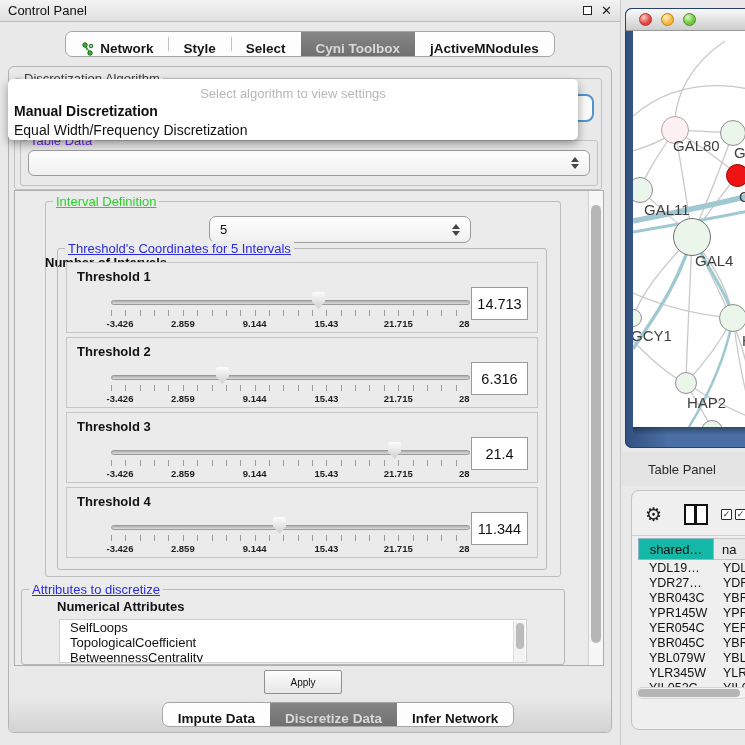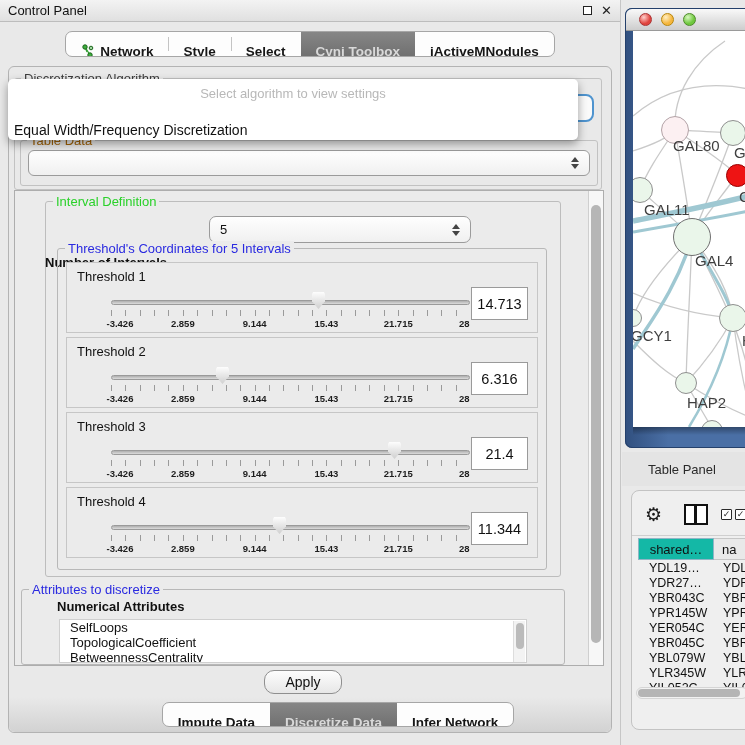--- a/index.html
+++ b/index.html
@@ -10,62 +10,62 @@
   #title-bar{position:absolute;left:0;top:0;width:620px;height:22px;
     background:linear-gradient(#f3f3f3,#e0e0e0);border-bottom:1px solid #bdbdbd;
     display:flex;align-items:center;padding:0 8px;font-size:13px;}
   #title-bar .win-btns{margin-left:auto;display:flex;align-items:center;gap:9px;}
   .float-box{width:9px;height:9px;border:1.5px solid #222;background:#fff;}
   .close-x{font-size:13px;font-weight:bold;color:#222;line-height:1;}
   
   #tab-bar{position:absolute;left:0;top:31px;width:620px;display:flex;justify-content:center;}
   .tab-pill{display:flex;background:#fdfdfd;border:1px solid #a6a6a6;border-radius:7px;
     overflow:hidden;height:26px;}
-  .tab{display:flex;align-items:flex-start;gap:6px;padding:12px 15px;font-size:13.5px;font-weight:600;
+  .tab{display:flex;align-items:flex-end;gap:6px;padding:0 15px;font-size:13.5px;font-weight:600;
     color:#161616;position:relative;}
   .tab.sep::before{content:"";position:absolute;left:0;top:5px;bottom:5px;width:1px;background:#c4c4c4;}
   .tab.selected{background:linear-gradient(#868686,#707070);color:#d9d9d9;}
   
   #outer-panel{position:absolute;left:8px;top:66px;width:604px;height:667px;
     border:1px solid #b3b3b3;border-radius:6px;background:#e9e9e9;}
   #outer-bottom-shade{position:absolute;left:9px;top:697px;width:602px;height:35px;
     background:linear-gradient(#e9e9e9,#d2d2d2);border-radius:0 0 6px 6px;}
   .legend{position:absolute;font-size:13px;padding:0 3px;background:#e9e9e9;z-index:3;}
   .box{position:absolute;border:1px solid #c2c2c2;border-radius:3px;}
   
   #algo-box{left:14px;top:78px;width:588px;height:112px;}
   #algo-legend{left:21px;top:71px;color:#3b3b3b;}
   #algo-combo{position:absolute;left:22px;top:94px;width:572px;height:28px;border:2px solid #4f94cf;
     border-radius:8px;background:#fafafa;}
   
   #tabledata-box{left:20px;top:140px;width:578px;height:46px;}
-  #tabledata-legend{left:27px;top:133px;color:#a16207;}
+  #tabledata-legend{left:27px;top:133px;color:#6d28d9;}
   .combo{position:absolute;display:flex;align-items:center;padding:0 10px;font-size:13px;
     background:linear-gradient(#fefefe,#f0f0f0);border:1px solid #9b9b9b;border-radius:6px;}
   .spinner{margin-left:auto;display:flex;flex-direction:column;align-items:center;gap:2px;}
   .sp-up{width:0;height:0;border-left:4px solid transparent;border-right:4px solid transparent;border-bottom:5px solid #444;}
   .sp-dn{width:0;height:0;border-left:4px solid transparent;border-right:4px solid transparent;border-top:5px solid #444;}
   #tabledata-combo{left:28px;top:150px;width:562px;height:26px;}
   
   #scroll-area{position:absolute;left:14px;top:190px;width:590px;height:476px;
     background:#ebebeb;border:1px solid #adadad;}
   #v-scrollbar{position:absolute;right:0;top:0;width:15px;height:474px;background:#f7f7f7;
     border-left:1px solid #cfcfcf;}
   #v-thumb{position:absolute;left:2px;top:14px;width:10px;height:438px;background:#b6b6b6;border-radius:5px;}
   
   #interval-box{left:30px;top:10px;width:516px;height:376px;border-color:#bdbdbd;}
-  .legend.on-scroll{background:#ebebeb;}
+  .legend.on-scroll{background:#ebebeb;text-decoration:underline;}
   #interval-legend{left:38px;top:3px;color:#2ad12a;}
   #noi-label{position:absolute;left:30px;top:30px;font-size:13px;font-weight:bold;margin-top:34px;}
   #noi-combo{left:194px;top:25px;width:262px;height:27px;border-radius:7px;}
   
   #thr-box{left:42px;top:57px;width:490px;height:322px;border-color:#b8b8b8;}
   #thr-legend{left:50px;top:50px;color:#2a2ae0;}
   .thr-block{position:absolute;left:51px;width:472px;height:71px;background:#ebebeb;border:1px solid #c6c6c6;}
-  .t-title{position:absolute;left:10px;top:6px;font-size:13px;font-weight:normal;}
+  .t-title{position:absolute;left:10px;top:6px;font-size:13px;font-weight:bold;}
   .t-slider{position:absolute;left:24px;top:0;width:359px;height:71px;margin-left:20px;}
   .t-track{position:absolute;left:0;top:37px;width:359px;height:5px;border-radius:3px;
     background:linear-gradient(#aeaeae,#dcdcdc);border:1px solid #9a9a9a;}
   .t-handle{position:absolute;top:29px;width:13px;height:17px;
     background:linear-gradient(#fdfdfd,#cfcfcf);
     clip-path:polygon(8% 0,92% 0,100% 12%,100% 55%,50% 100%,0 55%,0 12%);
     filter:drop-shadow(0 0 1px #777);}
   .t-ticks{position:absolute;left:0;top:47px;width:359px;height:6px;
     background-image:repeating-linear-gradient(to right,#9a9a9a 0,#9a9a9a 1px,transparent 1px,transparent 4%);}
   .t-lab{position:absolute;top:55px;font-size:9.5px;font-weight:bold;color:#1d1d1d;transform:translateX(-50%);white-space:nowrap;}
@@ -76,22 +76,22 @@
   #attrs-box{left:6px;top:398px;width:544px;height:76px;border-color:#b8b8b8;}
   #attrs-legend{left:14px;top:391px;color:#2a2ae0;}
   #numattr-label{position:absolute;left:42px;top:408px;font-size:13px;font-weight:bold;}
   #attr-list{position:absolute;left:44px;top:428px;width:468px;height:44px;background:#fff;
     border:1px solid #cfcfcf;overflow:hidden;font-size:13px;}
   #attr-list .li{padding:0 0 0 10px;height:15px;line-height:15px;}
   #attr-scroll{position:absolute;right:1px;top:1px;width:12px;height:42px;background:#f3f3f3;border-left:1px solid #ddd;}
   #attr-thumb{position:absolute;left:2px;top:2px;width:8px;height:26px;background:#bbb;border-radius:4px;}
   
   #apply-btn{position:absolute;left:264px;top:670px;width:78px;height:24px;
-    background:linear-gradient(#fdfdfd,#e7e7e7);border:1px solid #8f8f8f;border-radius:10px;
-    display:flex;align-items:center;justify-content:center;font-size:14px;}
+    background:linear-gradient(#fdfdfd,#e7e7e7);border:1px solid #8f8f8f;border-radius:2px;
+    display:flex;align-items:center;justify-content:center;font-size:10px;}
   #bottom-tabs{position:absolute;left:8px;top:702px;width:660px;display:flex;justify-content:center;}
   
   #algo-popup{position:absolute;left:8px;top:79px;width:570px;height:61px;background:#fff;
     border-radius:5px;box-shadow:0 4px 10px rgba(0,0,0,.38);z-index:40;}
   #pp-placeholder{position:absolute;left:0;right:0;top:7px;text-align:center;color:#b8b8b8;font-size:13px;}
   #pp-opt1{position:absolute;left:6px;top:24px;font-size:14px;font-weight:bold;}
   #pp-opt2{position:absolute;left:6px;top:43px;font-size:14px;}
   
   #panel-divider{position:absolute;left:620px;top:0;width:1px;height:745px;background:#c6c6c6;}
   
@@ -300,20 +300,21 @@
           <span>Discretize Data</span>
         </div>
       <div class="tab" style="font-size:13.5px">
           <span>Infer Network</span>
         </div>
     </div>
   </div>
 
   <div id="algo-popup">
     <div id="pp-placeholder">Select algorithm to view settings</div>
+    <div id="pp-opt1">Manual Discretization</div>
     <div id="pp-opt2">Equal Width/Frequency Discretization</div>
   </div>
 </div>
 
 <div id="panel-divider"></div>
 
 <div id="net-window">
   <div id="net-titlebar">
     <span class="tl tl-red"></span>
     <span class="tl tl-yellow"></span>

